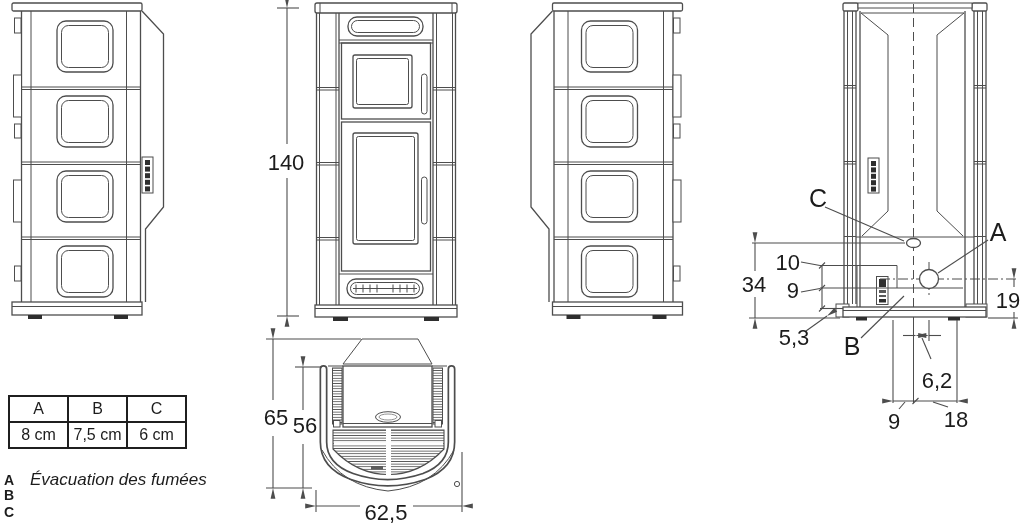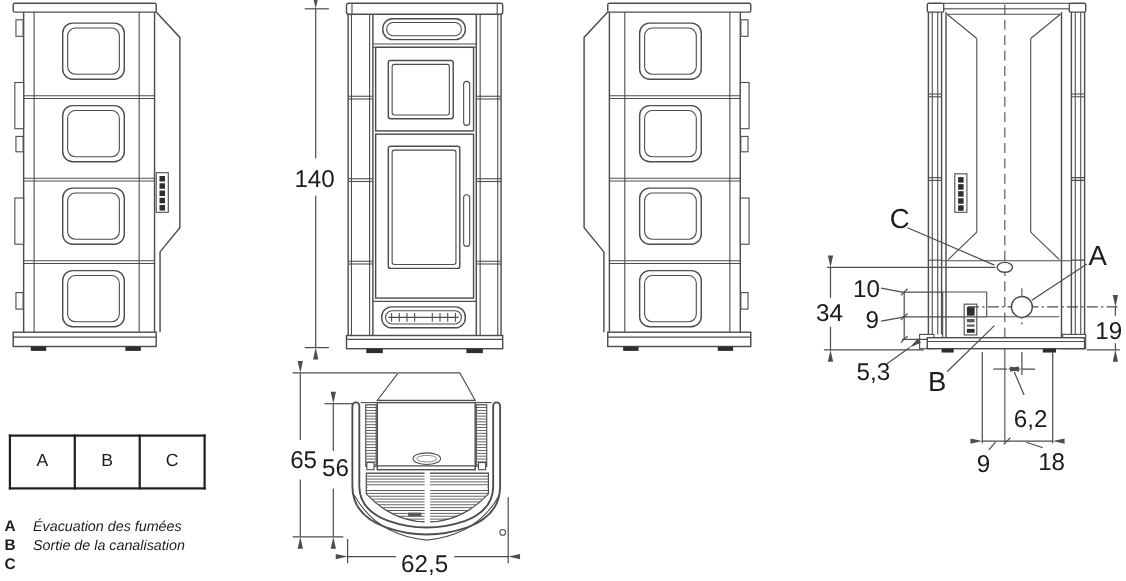--- a/index.html
+++ b/index.html
@@ -19,21 +19,21 @@
   .port{font-size:25px;text-anchor:middle;}
   
   .ports-table{position:absolute;left:8px;top:395px;width:179px;height:50px;
       border-collapse:collapse;table-layout:fixed;}
   .ports-table td{border:2px solid #1f1f1f;text-align:center;vertical-align:middle;
       font-size:16px;color:#1c1c1c;padding:0;height:24px;}
   
   .legend{position:absolute;left:4px;top:470px;width:230px;}
   .legend-row{display:flex;align-items:baseline;height:17px;}
   .legend-key{width:26px;font-weight:bold;font-size:14px;color:#1c1c1c;}
-  .legend-text{font-style:italic;font-size:13px;color:#1c1c1c;white-space:nowrap;}
+  .legend-text{font-style:italic;font-size:17px;color:#1c1c1c;white-space:nowrap;}
 </style>
 </head>
 <body>
 
 <div class="frame">
 <svg width="1024" height="528" viewBox="0 0 1024 528">
   <defs>
     <marker id="arr" markerUnits="userSpaceOnUse" markerWidth="12" markerHeight="7" refX="0.7" refY="3" orient="auto-start-reverse">
       <path d="M0.7,3 L11.5,0.6 L11.5,5.4 Z" fill="#4d4d4d"></path>
     </marker>
@@ -341,29 +341,33 @@
   </g>
 </svg>
 
   <table class="ports-table">
     <tbody>
         <tr>
       <td>A</td>
       <td>B</td>
       <td>C</td>
     </tr>
+    <tr>
+      <td>8 cm</td>
+      <td>7,5 cm</td>
+      <td>6 cm</td>
+    </tr>
   </tbody>
     </table>
 
   <div class="legend">
     <div class="legend-row">
       <span class="legend-key">A</span>
       <span class="legend-text">Évacuation des fumées</span>
     </div>
     <div class="legend-row">
       <span class="legend-key">B</span>
-      <span class="legend-text">Sortie de la canalisation</span>
     </div>
     <div class="legend-row">
       <span class="legend-key">C</span>
     </div>
   </div>
 </div>
 
 </body></html>

